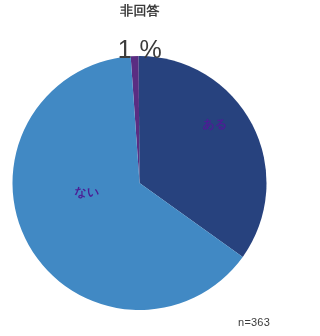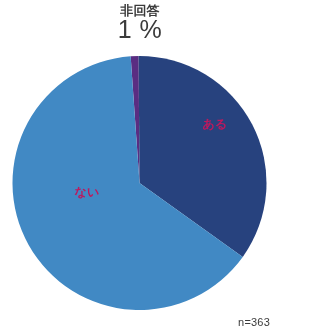--- a/index.html
+++ b/index.html
@@ -34,33 +34,33 @@
     text-align: center;
     color: #3b3b3b;
     line-height: 1.0;
     user-select: none;
   }
   .callout .cat {
     display: block;
     font-size: 13px;
     font-weight: 700;
     letter-spacing: 0.2px;
-    margin-bottom: 0;
+    margin-bottom: 20px;
   }
   .callout .val {
     display: block;
     font-size: 25px;
     font-weight: 400;
     letter-spacing: 0.5px;
   }
 
   
   .slice-label {
     position: absolute;
-    color: #be185d;
+    color: #4c1d95;
     line-height: 1.0;
     text-align: center;
     user-select: none;
     pointer-events: none;
   }
   .slice-label .cat {
     display: block;
     font-size: 12px;
     font-weight: 700;
     letter-spacing: 0.3px;

